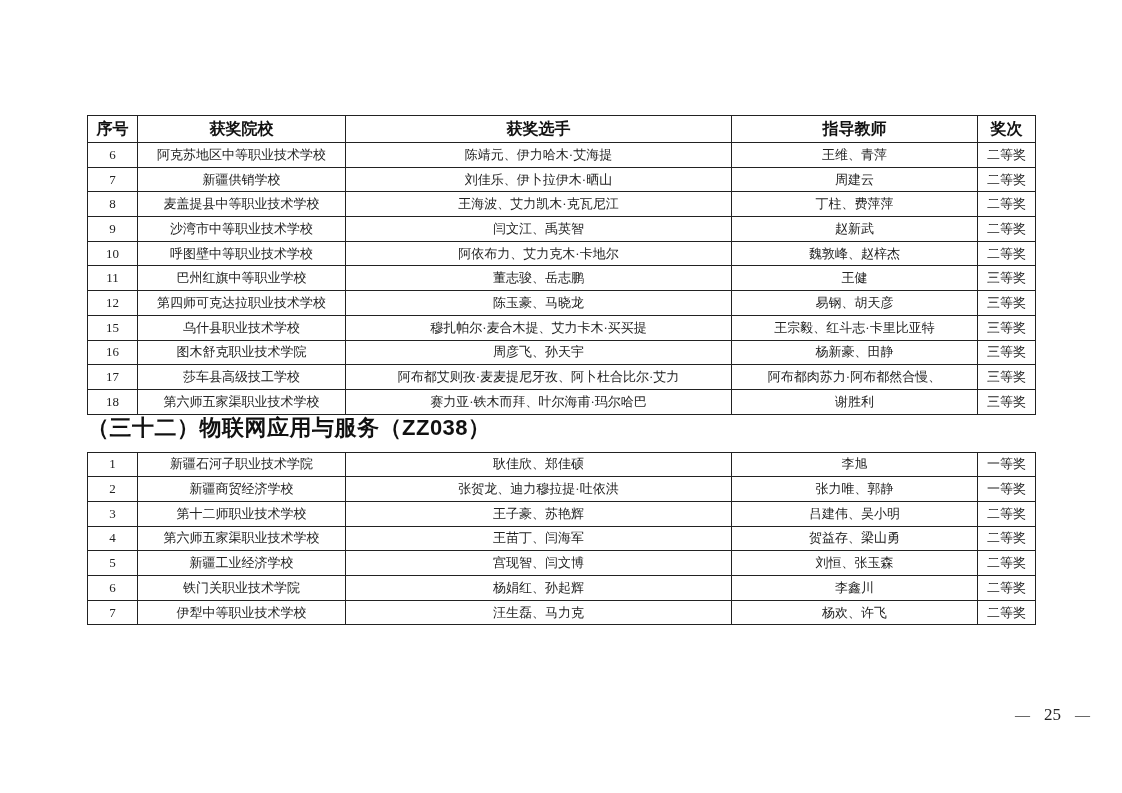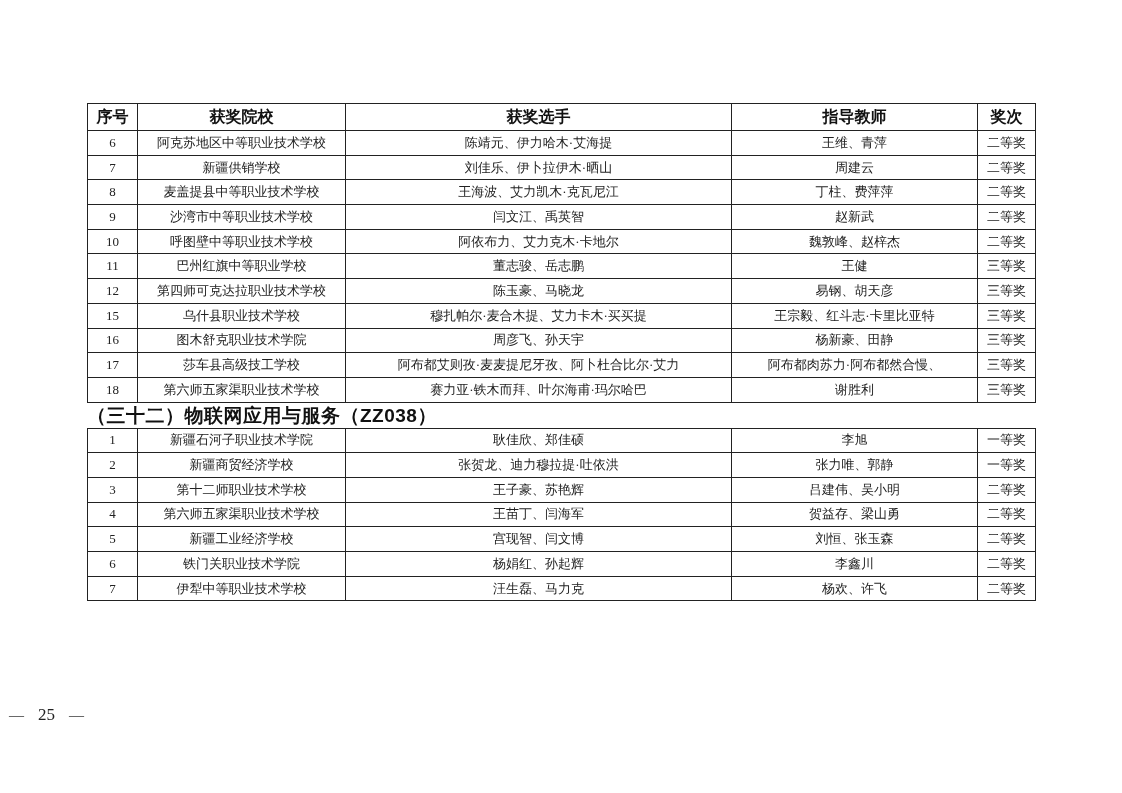--- a/index.html
+++ b/index.html
@@ -21,20 +21,21 @@
   .content {
     position: absolute;
     left: 87px;
     top: 103px;
     width: 948px;
   }
   table.tbl {
     border-collapse: collapse;
     table-layout: fixed;
     width: 948px;
+    margin-top: 12px;
   }
   table.tbl th, table.tbl td {
     border: 1px solid #222222;
     text-align: center;
     vertical-align: middle;
     overflow: hidden;
     white-space: nowrap;
     padding: 0 2px;
   }
   thead th {
@@ -52,33 +53,32 @@
   td.c-no {
     font-size: 13.5px;
     font-family: "Liberation Serif", "DejaVu Serif", serif;
   }
   .section-title {
     height: 25px;
     line-height: 26px;
     text-align: left;
     font-family: "Liberation Sans", "DejaVu Sans", sans-serif;
     font-weight: bold;
-    font-size: 19px;
+    font-size: 22px;
     color: #111111;
     letter-spacing: 0.5px;
   }
   .footer {
     position: absolute;
     left: 0;
     top: 705px;
     width: 1090px;
-    text-align: left;
+    text-align: right;
     font-size: 15px;
     color: #333333;
-    padding-left: 9px;
   }
   .footer .pgnum {
     display: inline-block;
     margin: 0 14px;
     font-size: 17px;
     color: #222222;
   }
 </style>
 </head>
 <body>

